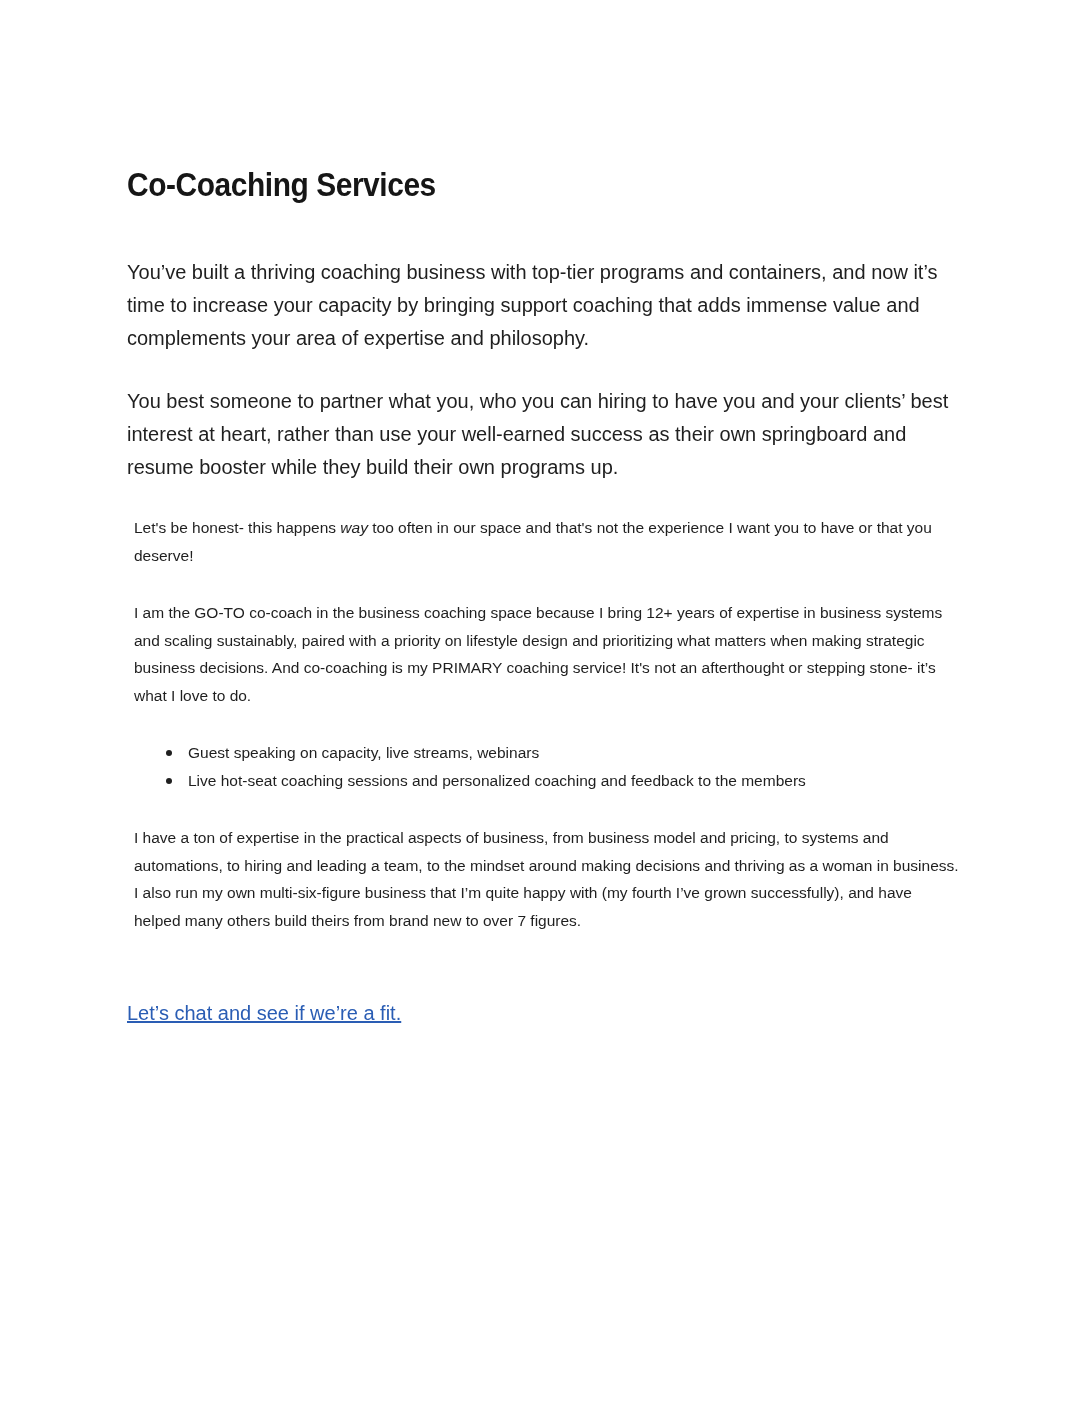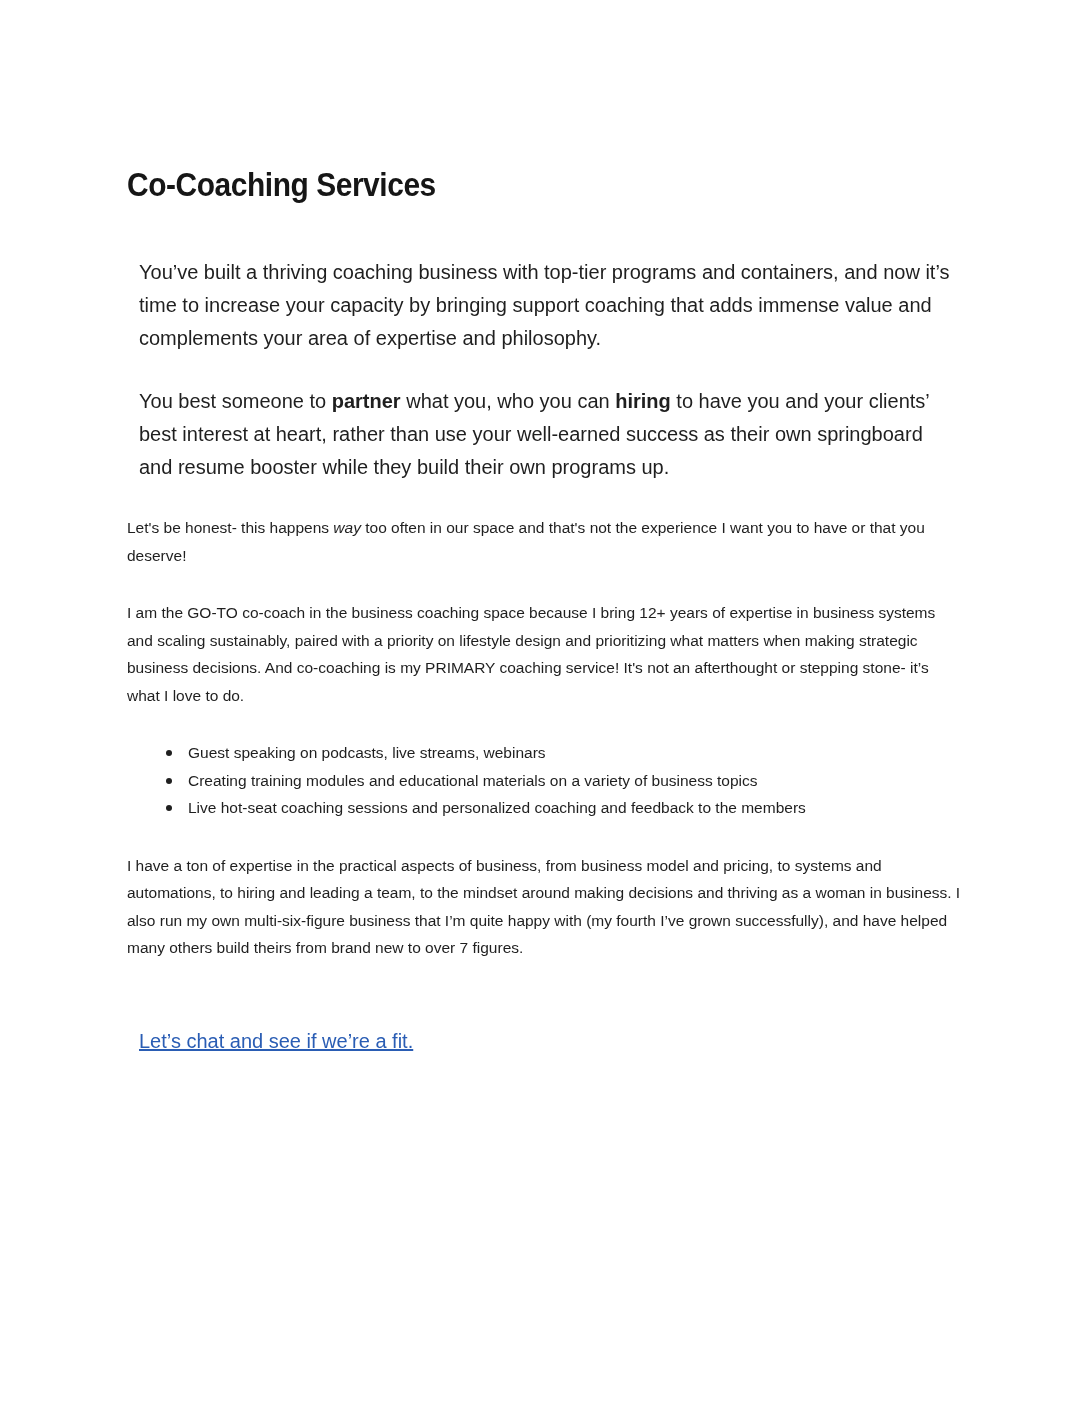--- a/index.html
+++ b/index.html
@@ -31,30 +31,30 @@
     color: #161616;
     margin: 0 0 52px 0;
     transform: scaleX(0.88);
     transform-origin: left center;
     white-space: nowrap;
   }
 
   p.para-large {
     font-size: 20px;
     line-height: 33px;
-    margin: 0 0 30px 12px;
+    margin: 0 0 30px 0;
   }
 
   p.para-small {
     font-size: 15.5px;
     line-height: 27.5px;
-    margin: 0 0 30px 0;
+    margin: 0 0 30px 7px;
   }
 
-  strong { font-weight: 700; }
+  strong { font-weight: 400; }
   em { font-style: italic; }
 
   ul.bullet-list {
     list-style: none;
     margin: 0 0 30px 0;
     padding: 0;
   }
 
   ul.bullet-list li {
     position: relative;
@@ -91,22 +91,21 @@
 
     <p class="para-large"><span>You’ve built a thriving coaching business with top-tier programs and containers, and now it’s time to increase your capacity by bringing support coaching that adds immense value and complements your area of expertise and philosophy.</span></p>
 
     <p class="para-large"><span>You best someone to </span><strong>partner</strong><span> what you, who you can </span><strong>hiring</strong><span> to have you and your clients’ best interest at heart, rather than use your well-earned success as their own springboard and resume booster while they build their own programs up.</span></p>
 
     <p class="para-small"><span>Let's be honest- this happens </span><em>way</em><span> too often in our space and that's not the experience I want you to have or that you deserve!</span></p>
 
     <p class="para-small"><span>I am the GO-TO co-coach in the business coaching space because I bring 12+ years of expertise in business systems and scaling sustainably, paired with a priority on lifestyle design and prioritizing what matters when making strategic business decisions. And co-coaching is my PRIMARY coaching service! It's not an afterthought or stepping stone- it’s what I love to do.</span></p>
 
     <ul class="bullet-list">
-      <li>Guest speaking on podcasts, live streams, webinars</li>
-      <li>Creating training modules and educational materials on a variety of business topics</li>
+      <li>Guest speaking on capacity, live streams, webinars</li>
       <li>Live hot-seat coaching sessions and personalized coaching and feedback to the members</li>
     </ul>
 
     <p class="para-small"><span>I have a ton of expertise in the practical aspects of business, from business model and pricing, to systems and automations, to hiring and leading a team, to the mindset around making decisions and thriving as a woman in business. I also run my own multi-six-figure business that I’m quite happy with (my fourth I’ve grown successfully), and have helped many others build theirs from brand new to over 7 figures.</span></p>
 
     <p class="para-large"><br>
       <a class="doc-link" href="#">Let’s chat and see if we’re a fit.</a></p>
 
   </div>
 </div>

